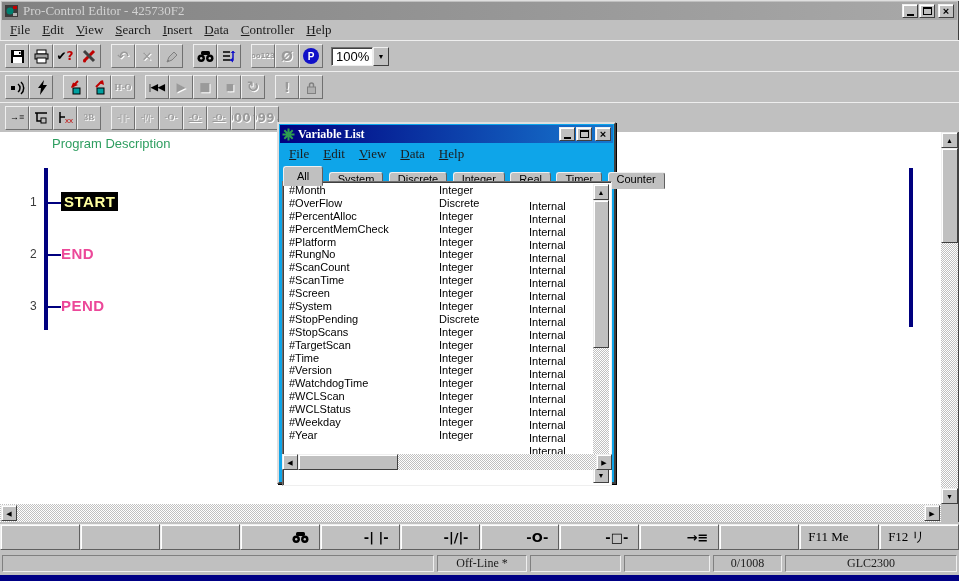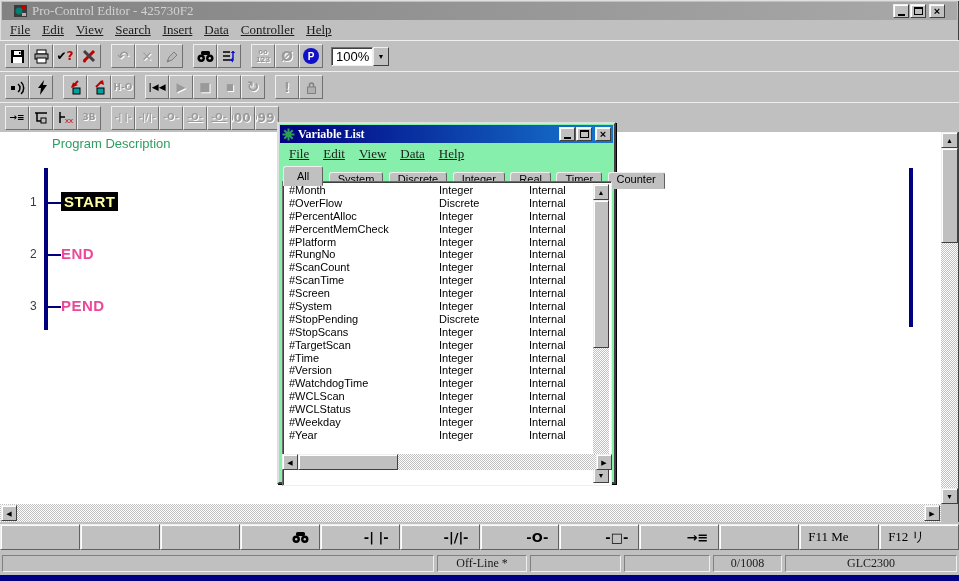--- a/index.html
+++ b/index.html
@@ -5,48 +5,48 @@
   html,body{margin:0;padding:0;}
   *{box-sizing:border-box;}
   .screen{
     position:relative;width:959px;height:581px;background:#c0c0c0;
     font-family:"Liberation Sans",sans-serif;overflow:hidden;
     box-shadow:inset 1px 1px 0 #dfdfdf, inset -1px -1px 0 #404040;
   }
   
   .mtitlebar{position:absolute;left:2px;top:2px;width:955px;height:18px;
     background:linear-gradient(90deg,#828282,#a9a9a9);
-    display:flex;align-items:center;gap:4px;padding:0 12px;}
+    display:flex;align-items:center;gap:4px;padding:0 3px;}
   .mtitle-text{font:13px "Liberation Serif",serif;color:#d2d2d2;flex:1;white-space:nowrap;}
   .wbtns{display:flex;gap:1px;}
   .wbtn{width:16px;height:14px;background:#c0c0c0;border:1px solid;
     border-color:#efefef #404040 #404040 #efefef;box-shadow:inset 1px 1px 0 #fff;
     display:flex;align-items:center;justify-content:center;font:bold 11px "Liberation Sans",sans-serif;color:#000;}
   .wbtn .min-glyph{display:block;width:7px;height:2px;background:#000;margin-top:7px;}
   .wbtn .max-glyph{display:block;width:9px;height:8px;border:1px solid #000;border-top:2px solid #000;}
   .gap2{margin-left:2px;}
   
   .menubar{position:absolute;left:2px;top:21px;width:955px;height:18px;
     display:flex;align-items:center;padding-left:2px;}
-  .menu-item{display:inline-block;padding:1px 6px;font:13px "Liberation Serif",serif;color:#1c1c1c;text-decoration:underline;}
+  .menu-item{display:inline-block;padding:1px 6px;font:13px "Liberation Serif",serif;color:#1c1c1c;}
   .ul-first::first-letter{text-decoration:underline;}
   
   .tbrow{position:absolute;left:0;width:959px;height:31px;display:flex;align-items:center;
     padding-left:5px;border-top:1px solid #eee;background:#c0c0c0;}
   #tb1{top:40px;} #tb2{top:71px;} #tb3{top:102px;height:30px;}
   .tbtn{width:24px;height:24px;background:#c0c0c0;border:1px solid;
     border-color:#efefef #707070 #707070 #efefef;
     display:flex;align-items:center;justify-content:center;flex:none;overflow:hidden;}
   .grp{margin-left:10px;}
   .gly{font:bold 12px "DejaVu Sans",sans-serif;color:#000;line-height:1;white-space:nowrap;}
   .dis{color:#9a9a9a;text-shadow:1px 1px 0 #fff;}
   .red{color:#c00000;}
-  .small{font-size:9px;}
+  .small{font-size:9px;font-family:Liberation Serif, serif;}
   .tiny{font-size:12px;}
-  .stack{display:flex;flex-direction:column;align-items:center;line-height:1;font:bold 7px "DejaVu Sans",sans-serif;color:#9a9a9a;text-shadow:1px 1px 0 #fff;}
+  .stack{display:flex;align-items:center;line-height:1;font:bold 7px "DejaVu Sans",sans-serif;color:#9a9a9a;text-shadow:1px 1px 0 #fff;}
   .pcircle{width:16px;height:16px;border-radius:50%;background:#1010c8;color:#fff;
     display:flex;align-items:center;justify-content:center;font:bold 10px "Liberation Sans",sans-serif;}
   .zoombox{margin-left:8px;display:flex;align-items:center;}
   .zoomfield{width:42px;height:19px;background:#fff;border:1px solid;
     border-color:#707070 #efefef #efefef #707070;box-shadow:inset 1px 1px 0 #404040;
     font:13px "Liberation Sans",sans-serif;color:#000;display:flex;align-items:center;padding-left:4px;}
   .dropbtn{width:16px;height:19px;background:#c0c0c0;border:1px solid;
     border-color:#efefef #404040 #404040 #efefef;display:flex;align-items:center;justify-content:center;
     font-size:7px;color:#000;}
   
@@ -74,39 +74,39 @@
   .vscroll-main .up{position:absolute;left:0;top:0;width:17px;height:16px;}
   .vscroll-main .thumb{position:absolute;left:0;top:16px;width:17px;height:95px;}
   .vscroll-main .track{position:absolute;left:0;top:0;width:17px;height:372px;}
   .vscroll-main .down{position:absolute;left:0;bottom:0;width:17px;height:16px;}
   .hscroll-main{position:absolute;left:0;top:372px;width:941px;height:18px;}
   .hscroll-main .track{position:absolute;left:0;top:0;width:941px;height:18px;}
   .hscroll-main .lbtn{position:absolute;left:1px;top:1px;width:16px;height:16px;}
   .hscroll-main .rbtn{position:absolute;right:1px;top:1px;width:16px;height:16px;}
   .corner{position:absolute;left:941px;top:372px;width:17px;height:18px;background:#c0c0c0;}
   
-  .vlwin{position:absolute;left:277px;top:122px;width:339px;height:362px;background:#86efac;
+  .vlwin{position:absolute;left:277px;top:122px;width:339px;height:362px;background:#0ea5e9;
     border:2px solid;border-color:#dfdfdf #404040 #404040 #dfdfdf;box-shadow:1px 1px 0 #000;z-index:30;padding-left:46px;}
   .vltitle{position:absolute;left:1px;top:1px;right:1px;height:18px;
     background:linear-gradient(90deg,#000080,#1778cf);display:flex;align-items:center;gap:3px;padding:0 2px;}
   .vltitle-text{font:bold 12px "Liberation Serif",serif;color:#fff;flex:1;}
   .vlmenu{position:absolute;left:3px;top:21px;height:18px;display:flex;align-items:center;}
   .vlmenu .menu-item{padding:1px 7px;}
   .vltabs{position:absolute;left:4px;top:41px;right:3px;height:22px;white-space:nowrap;text-align:right;}
   .tab{display:inline-block;height:17px;line-height:16px;padding:0 8px;
     font:11px "Liberation Sans",sans-serif;color:#000;background:#c0c0c0;border:1px solid;
     border-color:#efefef #606060 #c0c0c0 #efefef;border-radius:3px 3px 0 0;margin-right:1px;
     position:relative;top:4px;}
   .tab.sel{top:1px;height:20px;line-height:18px;padding:0 13px;z-index:2;}
   .vllist{position:absolute;left:3px;top:57px;width:330px;height:305px;background:#fff;
     border:1px solid;border-color:#707070 #efefef #efefef #707070;box-shadow:inset 1px 1px 0 #404040;}
   .vlrows{position:absolute;left:2px;top:2px;right:18px;bottom:2px;overflow:hidden;}
   .vl-row{height:12.9px;line-height:12.9px;font:11px "Liberation Sans",sans-serif;color:#000;
     display:flex;padding-left:4px;white-space:nowrap;}
-  .vl-row .c0{width:150px;} .vl-row .c1{width:90px;} .vl-row .c2{flex:1;}
+  .vl-row .c0{width:150px;} .vl-row .c1{width:90px;} .vl-row .c2{flex:1;margin-top:16px;}
   .vlvscroll{position:absolute;right:2px;top:2px;width:16px;bottom:2px;}
   .vlvscroll .up{position:absolute;top:0;left:0;width:16px;height:16px;}
   .vlvscroll .thumb{position:absolute;top:16px;left:0;width:16px;height:148px;}
   .vlvscroll .track{position:absolute;top:0;left:0;width:16px;height:100%;}
   .vlvscroll .down{position:absolute;bottom:0;left:0;width:16px;height:16px;}
   .vlhscroll{position:absolute;left:3px;top:330px;width:330px;height:16px;}
   .vlhscroll .track{position:absolute;left:0;top:0;width:100%;height:16px;}
   .vlhscroll .lbtn{position:absolute;left:0;top:0;width:16px;height:16px;}
   .vlhscroll .thumb{position:absolute;left:16px;top:0;width:100px;height:16px;}
   .vlhscroll .rbtn{position:absolute;right:0;top:0;width:16px;height:16px;}

